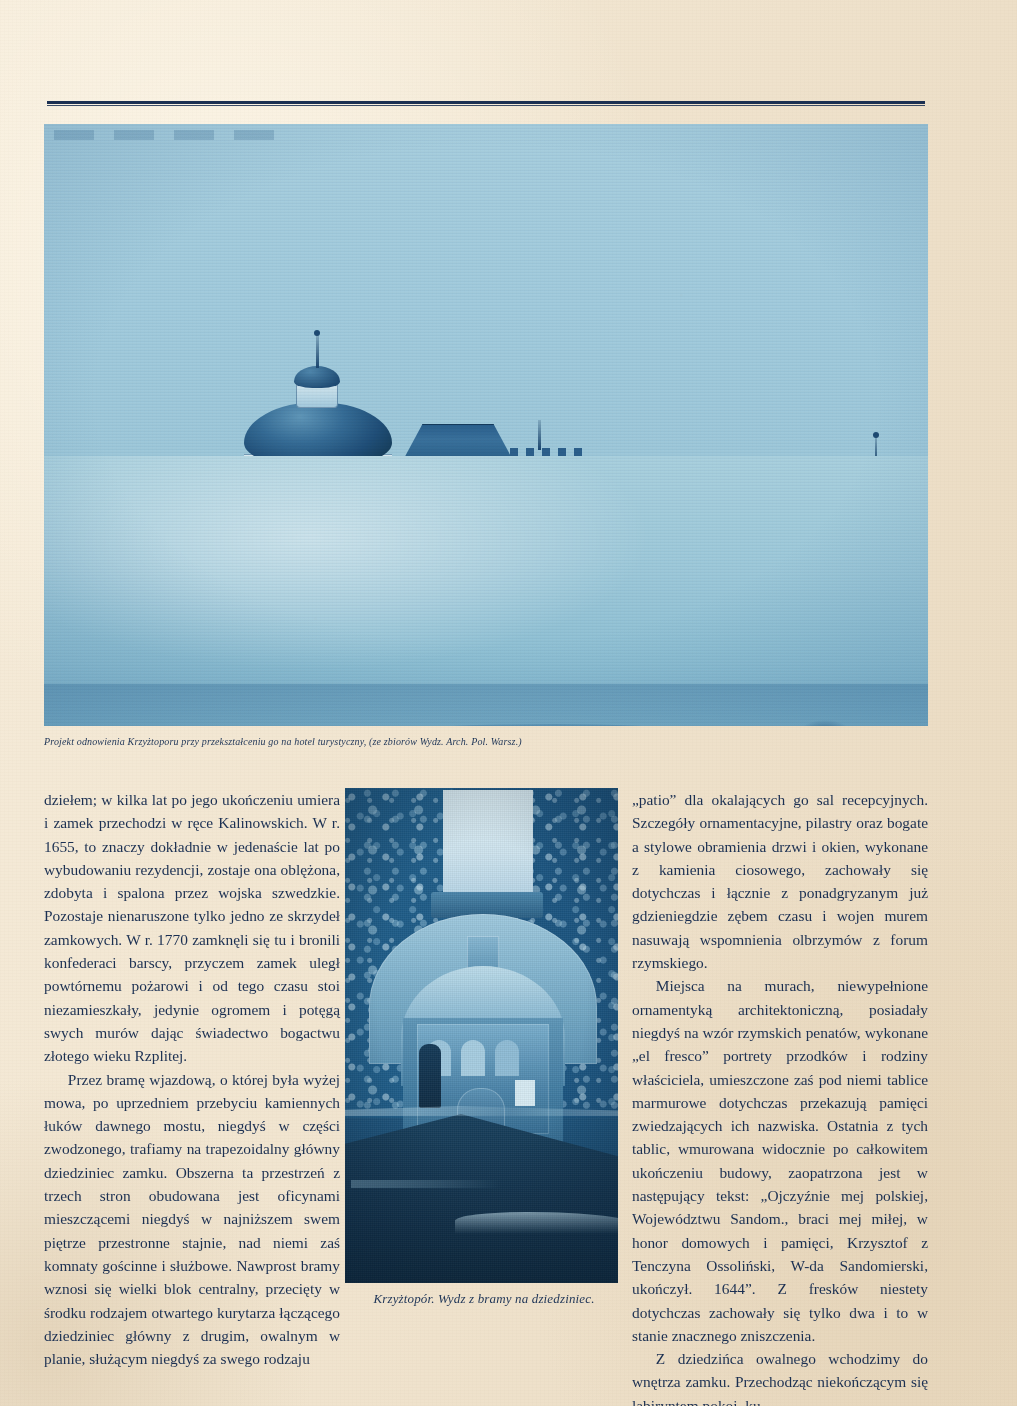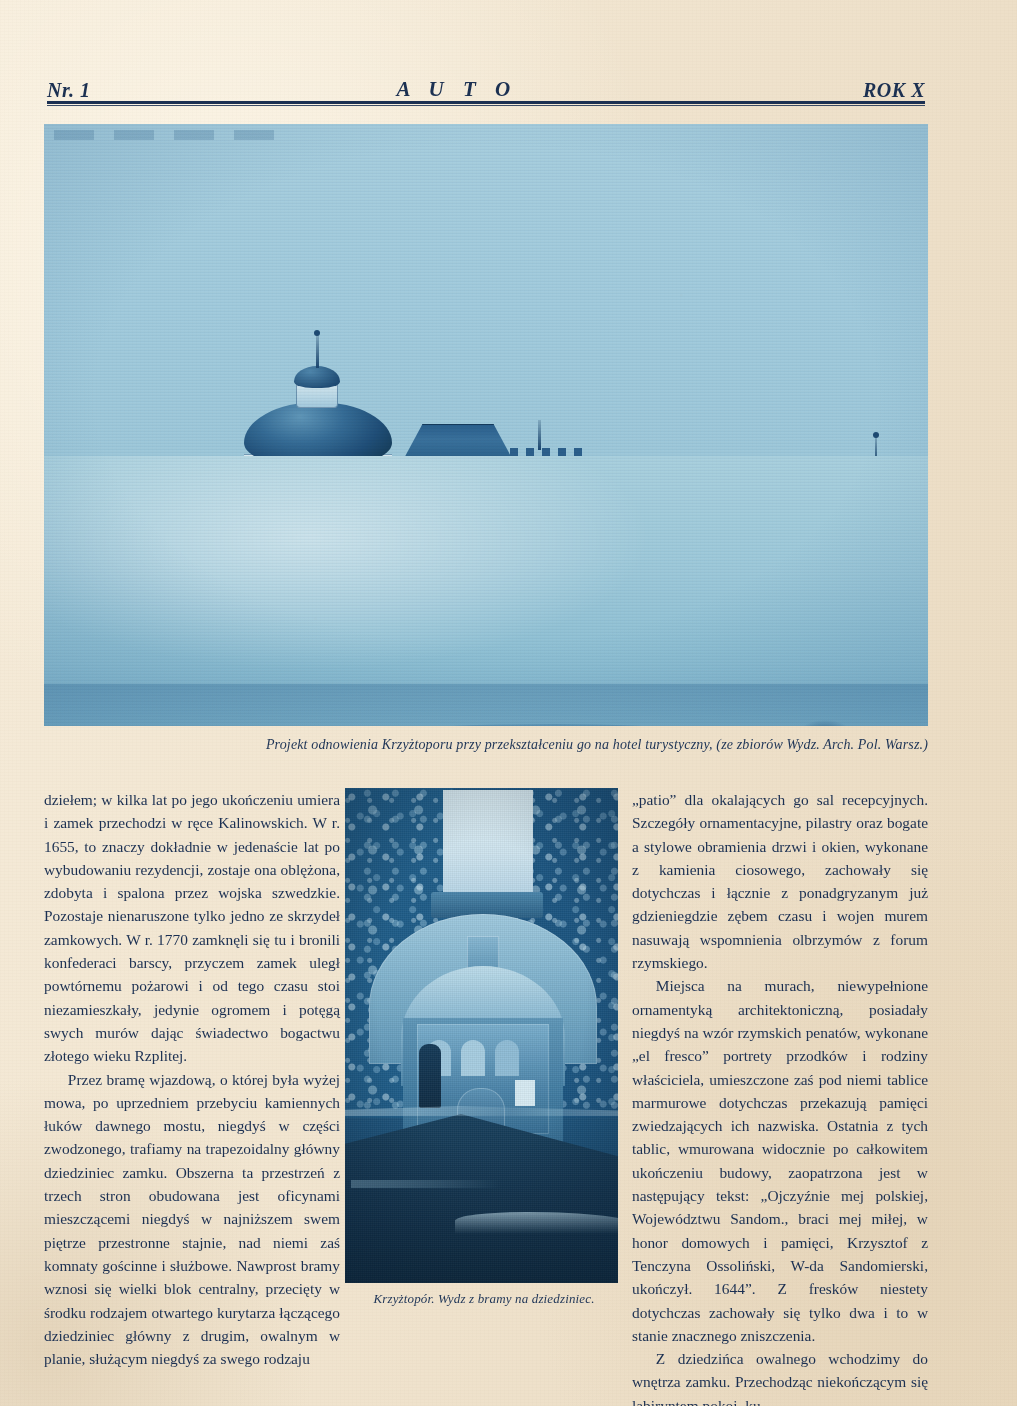--- a/index.html
+++ b/index.html
@@ -107,22 +107,22 @@
     font-style: italic;
     font-size: 13.5px;
     line-height: 1.25;
     color: #1d3457;
     letter-spacing: 0.15px;
   }
   .cap-main {
     left: 44px;
     top: 736px;
     width: 884px;
-    text-align: right;
-    font-size: 14px;
+    text-align: left;
+    font-size: 10px;
   }
   .cap-gate {
     left: 345px;
     top: 1291px;
     width: 278px;
     text-align: center;
     font-size: 13px;
   }
 
   
@@ -320,25 +320,20 @@
   }
   .dark-fg {
     background: linear-gradient(180deg, #173f5d 0%, #12314a 60%, #0d2639 100%);
   }
 </style>
 </head>
 <body>
 
 <div class="page">
 
-  <div class="masthead">
-    <span class="mast-left">Nr. 1</span>
-    <span class="mast-title">A  U  T  O</span>
-    <span class="mast-right">ROK X</span>
-  </div>
   <div class="mast-rule">
     <i class="thick"></i>
       <i class="gap"></i>
       <i class="thin"></i>
   </div>
 
   <div class="figure-main">
     <div class="sky"></div>
 
     <div class="b" style="left:10px;top:6px;width:230px;height:10px;background:repeating-linear-gradient(92deg, rgba(30,80,125,0.35) 0 40px, rgba(30,80,125,0) 40px 60px);opacity:.6;"></div>

